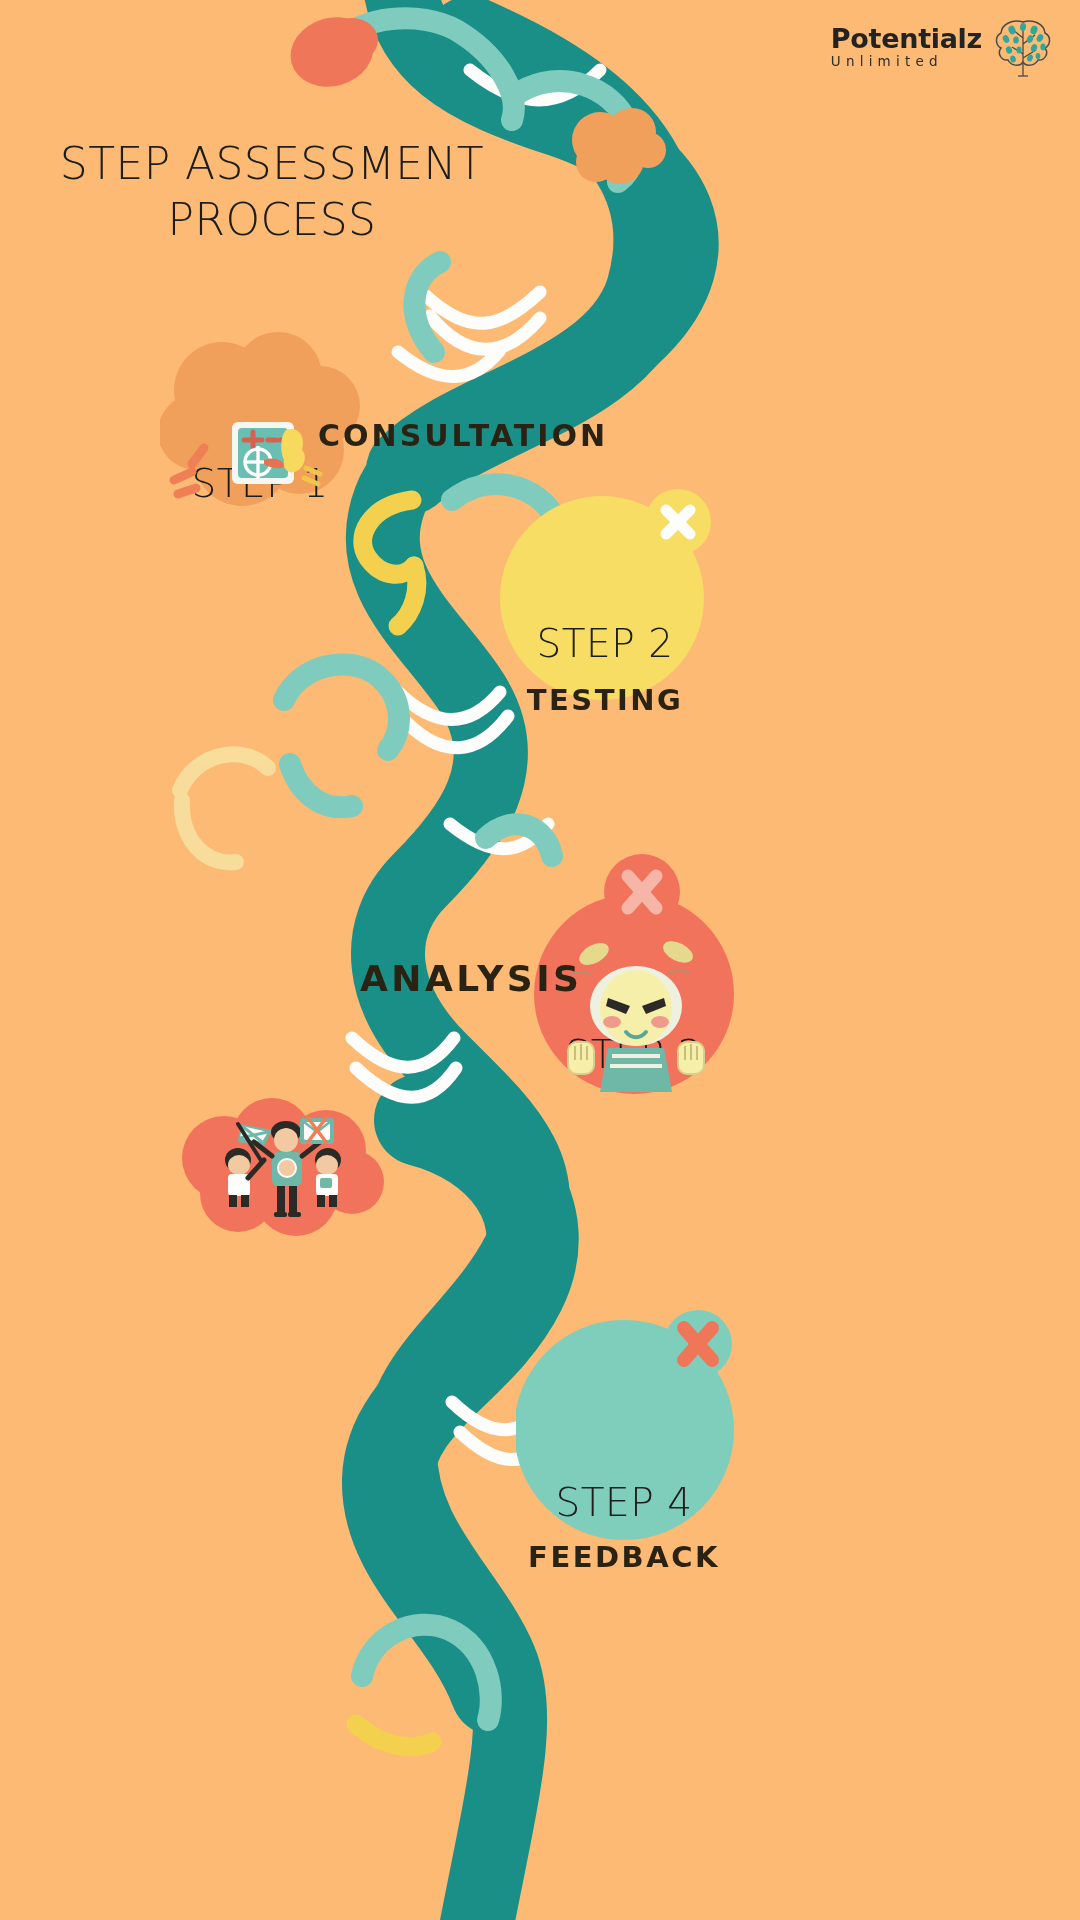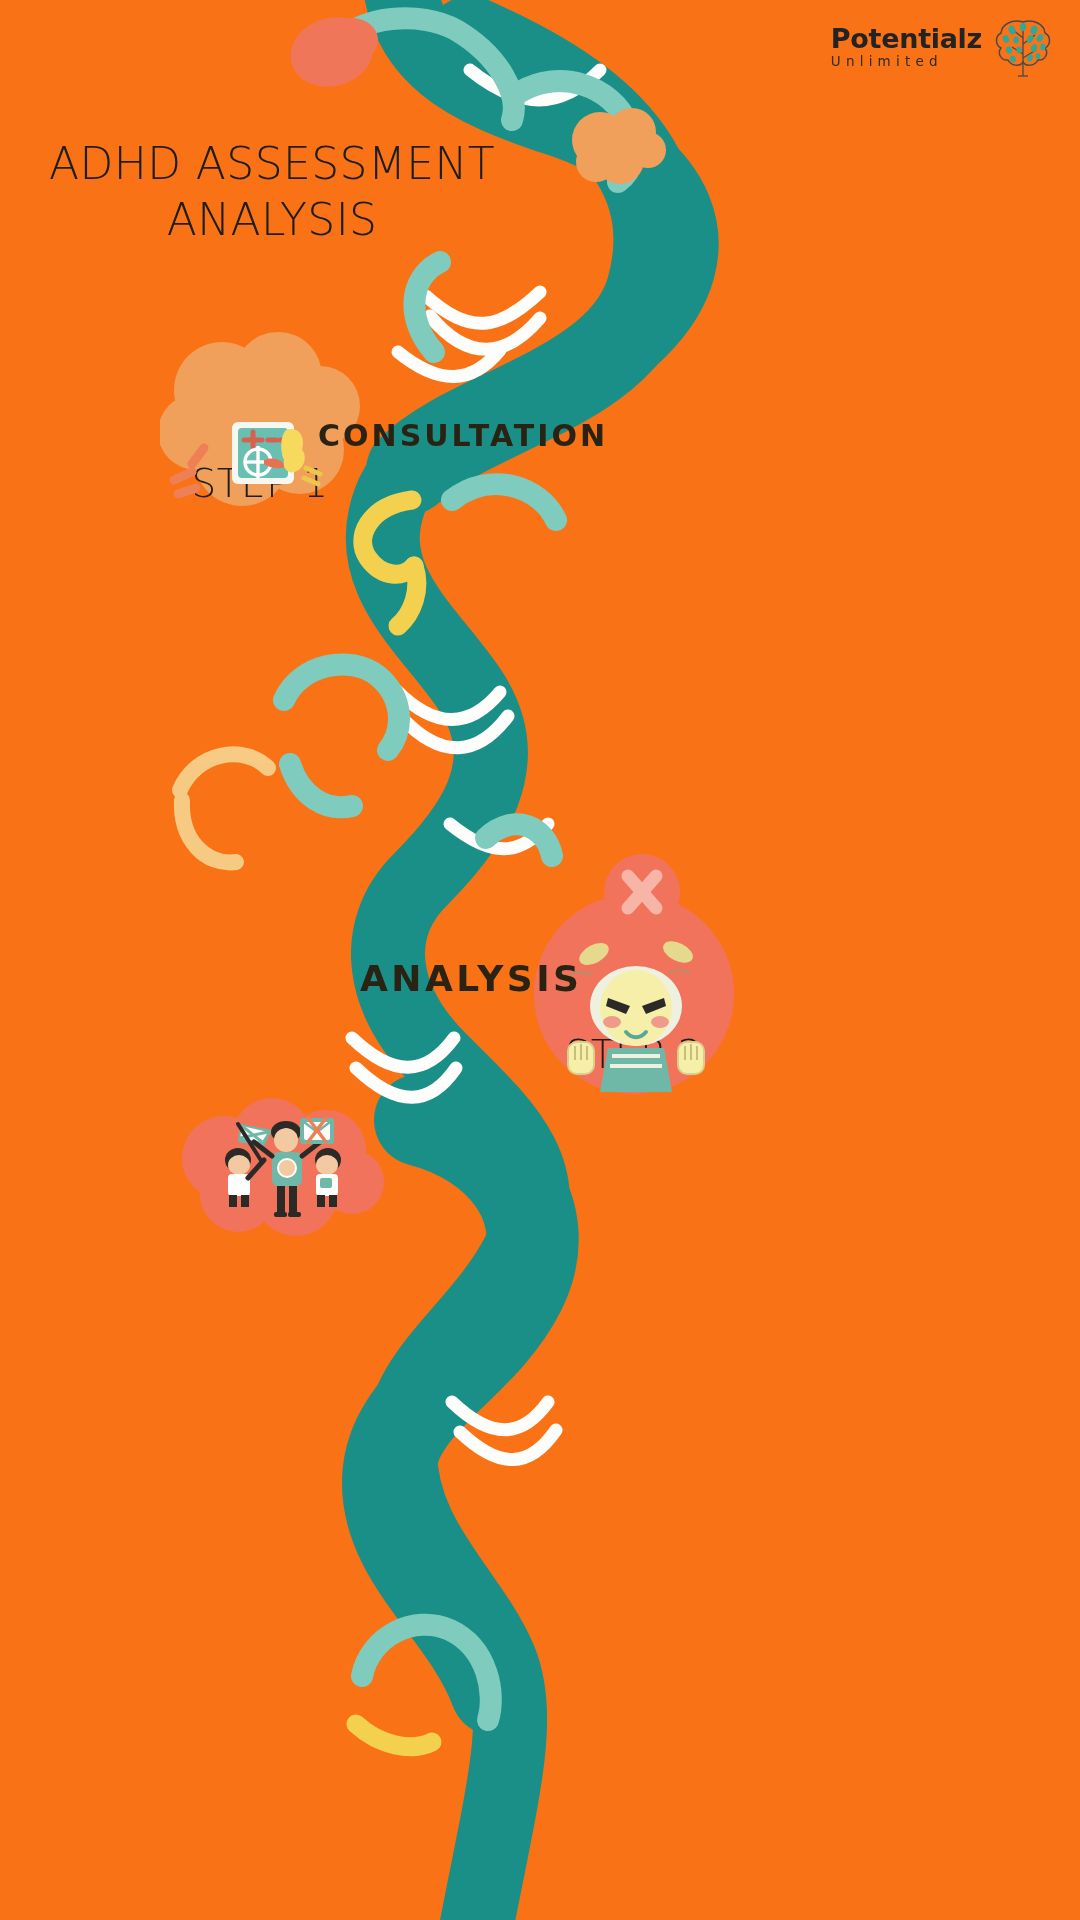--- a/index.html
+++ b/index.html
@@ -8,21 +8,21 @@
     padding: 0;
     background: #ffffff;
   }
   body {
     font-family: "Liberation Sans", sans-serif;
   }
   #canvas {
     position: relative;
     width: 1080px;
     height: 1920px;
-    background: #f97316;
+    background: #fdba74;
     overflow: hidden;
   }
   #pathlayer {
     position: absolute;
     left: 0; top: 0;
     width: 1080px;
     height: 1920px;
   }
 
   
@@ -253,21 +253,21 @@
         <ellipse cx="27" cy="36" rx="2.6" ry="3.4"></ellipse>
         <ellipse cx="42" cy="34" rx="3" ry="4" transform="rotate(20 42 34)"></ellipse>
         <ellipse cx="51" cy="33" rx="2.6" ry="3.4"></ellipse>
         <ellipse cx="21" cy="45" rx="2.8" ry="3.6" transform="rotate(-14 21 45)"></ellipse>
         <ellipse cx="38" cy="44" rx="2.8" ry="3.6" transform="rotate(16 38 44)"></ellipse>
         <ellipse cx="46" cy="42" rx="2.4" ry="3"></ellipse>
       </g>
     </svg>
   </div>
 
-  <div class="title">ADHD ASSESSMENT ANALYSIS</div>
+  <div class="title">STEP ASSESSMENT PROCESS</div>
 
   <div class="bubble" id="step1">
     <svg class="bubble-shape" width="200" height="190" viewBox="0 0 200 190">
       <g fill="#f0a05a">
         <circle cx="62" cy="62" r="48"></circle>
         <circle cx="118" cy="48" r="44"></circle>
         <circle cx="160" cy="78" r="40"></circle>
         <circle cx="140" cy="122" r="44"></circle>
         <circle cx="82" cy="130" r="48"></circle>
         <circle cx="36" cy="104" r="38"></circle>
@@ -305,20 +305,34 @@
     <path d="M58 14 C70 10, 78 20, 74 34 C80 40, 76 54, 66 56
              C60 58, 54 52, 56 44 C52 36, 52 20, 58 14 Z" fill="#f7d95e"></path>
     <g stroke="#f0c64a" stroke-width="5" stroke-linecap="round">
       <line x1="78" y1="52" x2="92" y2="58"></line>
       <line x1="76" y1="62" x2="90" y2="68"></line>
     </g>
   </svg>
 
   <div id="consultation-label">CONSULTATION</div>
 
+  <div class="bubble" id="step2">
+    <svg class="bubble-shape" width="240" height="220" viewBox="0 0 240 220">
+      <circle cx="178" cy="38" r="33" fill="#f7dd63"></circle>
+      <circle cx="102" cy="114" r="102" fill="#f7dd63"></circle>
+      <g stroke="#fdfdfb" stroke-width="11" stroke-linecap="round">
+        <line x1="166" y1="26" x2="190" y2="50"></line>
+        <line x1="190" y1="26" x2="166" y2="50"></line>
+      </g>
+    </svg>
+    <div class="bubble-inner">
+      <div class="step-num">STEP 2</div>
+      <div class="step-label">TESTING</div>
+    </div>
+  </div>
 
   <div class="bubble" id="step3">
     <svg class="bubble-shape" width="230" height="250" viewBox="0 0 230 250">
       <circle cx="108" cy="42" r="38" fill="#f2735c"></circle>
       <circle cx="100" cy="144" r="100" fill="#f2735c"></circle>
       <g stroke="#f6b5a6" stroke-width="13" stroke-linecap="round">
         <line x1="94" y1="26" x2="122" y2="58"></line>
         <line x1="122" y1="26" x2="94" y2="58"></line>
       </g>
     </svg>
@@ -428,14 +442,28 @@
         <ellipse cx="152" cy="62" rx="13" ry="12" fill="#2b2a26"></ellipse>
         <ellipse cx="151" cy="67" rx="11" ry="10" fill="#f3c9a1"></ellipse>
         <rect x="140" y="76" width="22" height="22" rx="4" fill="#fdfdfb"></rect>
         <rect x="141" y="97" width="8" height="12" fill="#2b2a26"></rect>
         <rect x="153" y="97" width="8" height="12" fill="#2b2a26"></rect>
         <rect x="144" y="80" width="12" height="10" rx="2" fill="#6fb8a8"></rect>
       </g>
     </svg>
   </div>
 
+  <div class="bubble" id="step4">
+    <svg class="bubble-shape" width="250" height="240" viewBox="0 0 250 240">
+      <circle cx="182" cy="36" r="34" fill="#7fcdbb"></circle>
+      <circle cx="108" cy="122" r="110" fill="#7fcdbb"></circle>
+      <g stroke="#f0765a" stroke-width="14" stroke-linecap="round">
+        <line x1="168" y1="20" x2="196" y2="52"></line>
+        <line x1="196" y1="20" x2="168" y2="52"></line>
+      </g>
+    </svg>
+    <div class="bubble-inner">
+      <div class="step-num">STEP 4</div>
+      <div class="step-label">FEEDBACK</div>
+    </div>
+  </div>
 
 </div>
 
 </body></html>

